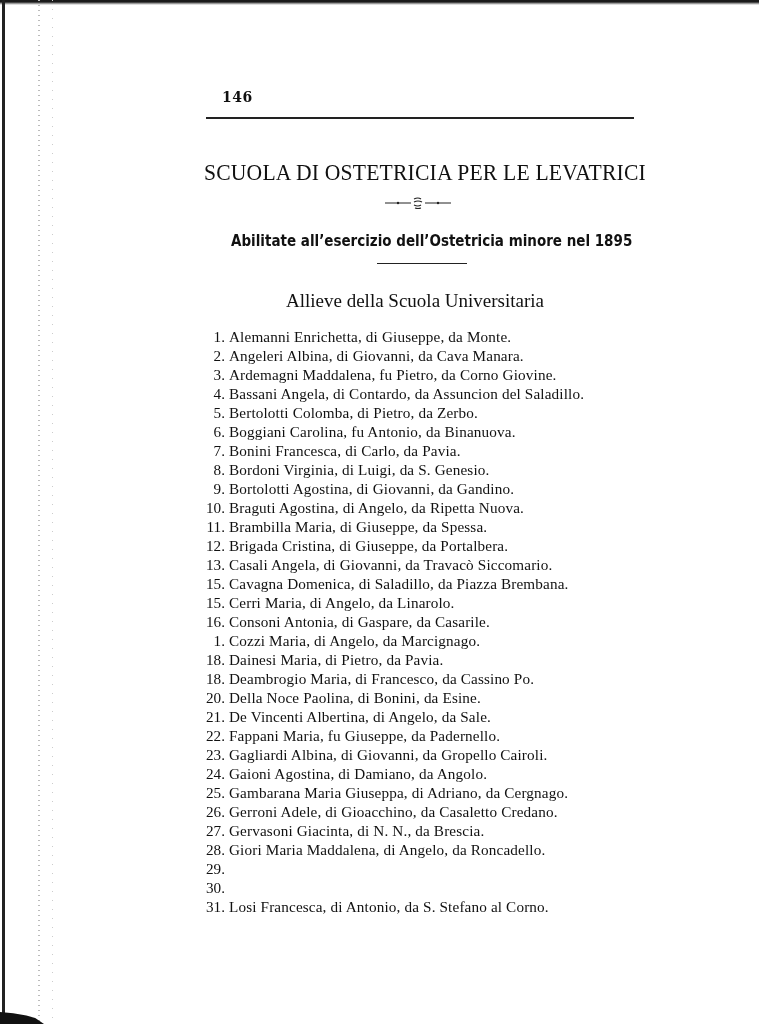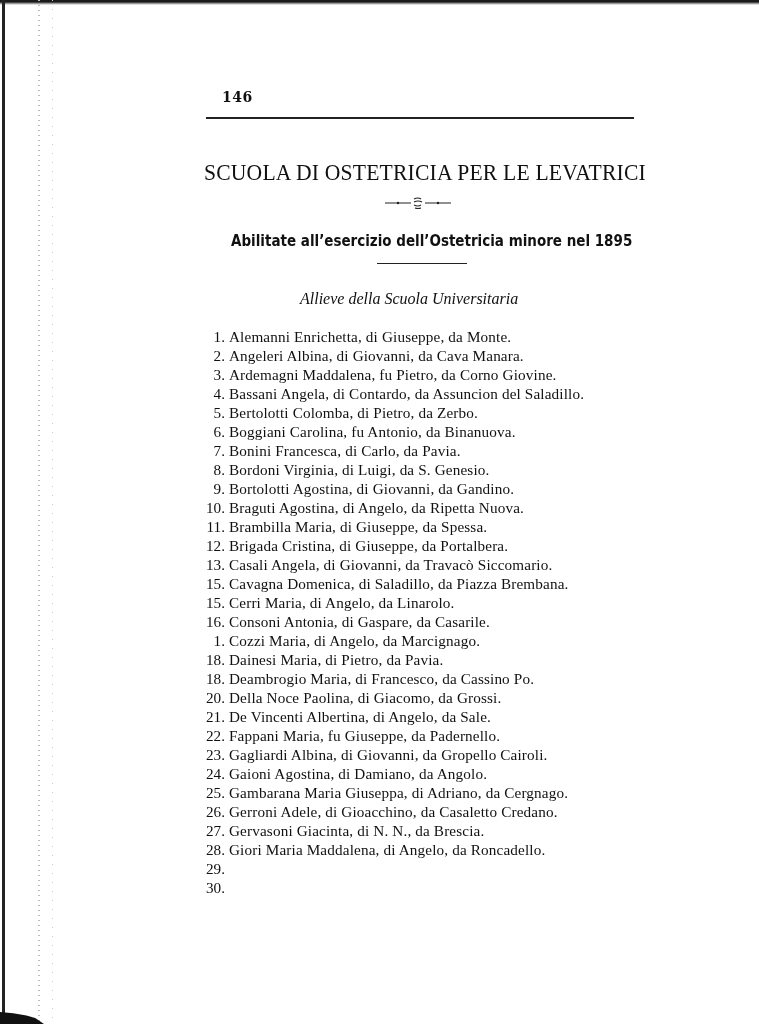--- a/index.html
+++ b/index.html
@@ -87,24 +87,23 @@
       transform-origin: left;
     }
     .subtitle-rule {
       position: absolute;
       left: 377px; top: 263px;
       width: 90px; height: 1px;
       background: #222;
     }
     .section-heading {
       position: absolute;
-      left: 300px; top: 290px;
+      left: 286px; top: 290px;
       font-family: "Liberation Serif", serif;
-      font-style: italic;
-      font-size: 16px;
+      font-size: 19px;
       white-space: nowrap;
     }
     .roster {
       position: absolute;
       left: 196px; top: 327px;
       margin: 0; padding: 0;
       list-style: none;
     }
     .roster li {
       height: 19px;
@@ -225,21 +224,21 @@
   <li>
       <span class="num">18.</span>
       <span class="entry">Dainesi Maria, di Pietro, da Pavia.</span>
     </li>
   <li>
       <span class="num">18.</span>
       <span class="entry">Deambrogio Maria, di Francesco, da Cassino Po.</span>
     </li>
   <li>
       <span class="num">20.</span>
-      <span class="entry">Della Noce Paolina, di Giacomo, da Grossi.</span>
+      <span class="entry">Della Noce Paolina, di Bonini, da Esine.</span>
     </li>
   <li>
       <span class="num">21.</span>
       <span class="entry">De Vincenti Albertina, di Angelo, da Sale.</span>
     </li>
   <li>
       <span class="num">22.</span>
       <span class="entry">Fappani Maria, fu Giuseppe, da Padernello.</span>
     </li>
   <li>
@@ -265,13 +264,17 @@
   <li>
       <span class="num">28.</span>
       <span class="entry">Giori Maria Maddalena, di Angelo, da Roncadello.</span>
     </li>
   <li>
       <span class="num">29.</span>
     </li>
   <li>
       <span class="num">30.</span>
     </li>
+  <li>
+      <span class="num">31.</span>
+      <span class="entry">Losi Francesca, di Antonio, da S. Stefano al Corno.</span>
+    </li>
 </ul>
 
 </body></html>

